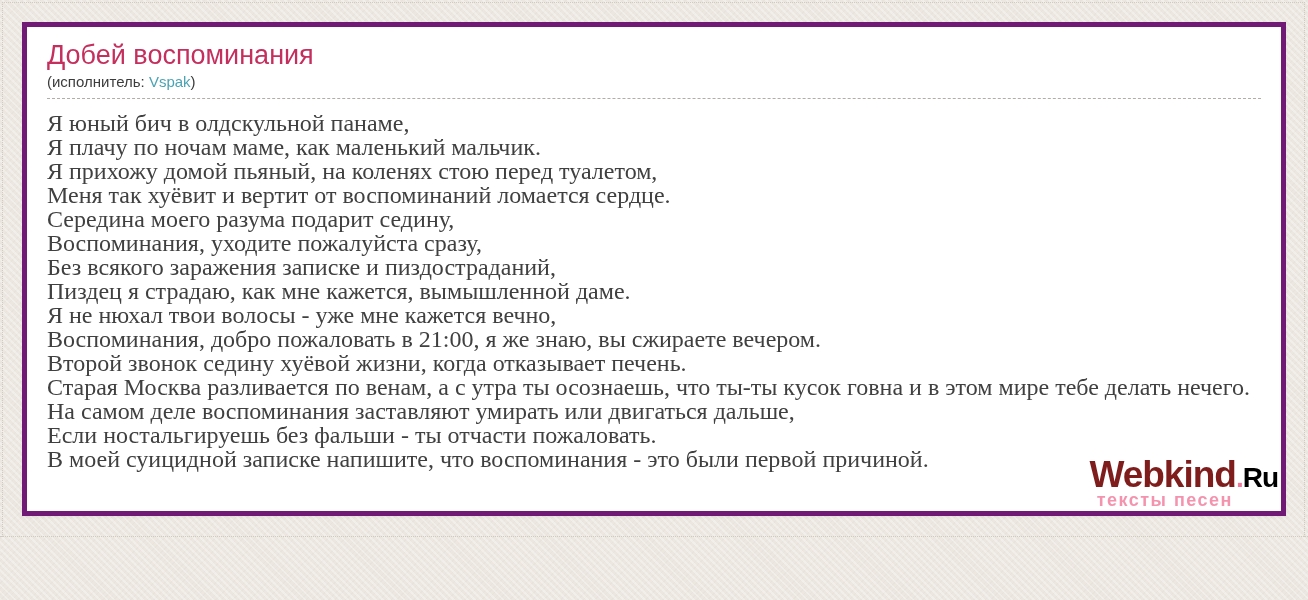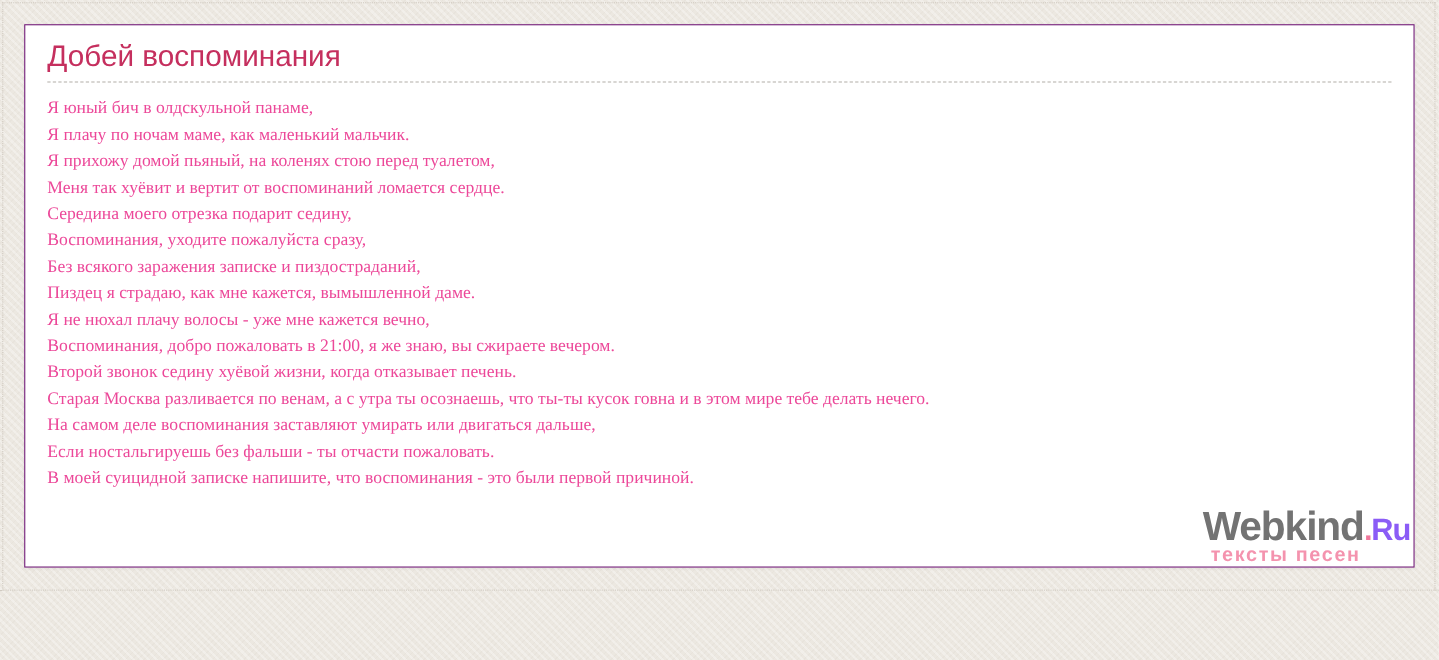--- a/index.html
+++ b/index.html
@@ -18,21 +18,21 @@
   .frame-top    { position: absolute; left: 2px; right: 3px; top: 2px; border-top: 1px dotted #d0cac1; }
   .frame-left   { position: absolute; left: 2px; top: 2px; height: 535px; border-left: 1px dotted #d0cac1; }
   .frame-right  { position: absolute; right: 3px; top: 2px; height: 535px; border-right: 1px dotted #d0cac1; }
   .frame-bottom { position: absolute; left: 0; right: 0; top: 536px; border-top: 1px dotted #d0cac1; }
 
   .card {
     position: absolute;
     left: 22px; top: 22px;
     width: 1264px; height: 494px;
     background: #ffffff;
-    border: 1px solid #701a75;
+    border: 5px solid #701a75;
     box-shadow: 0 1px 3px rgba(0,0,0,0.05);
     overflow: hidden;
   }
   .card-inner { padding: 13px 20px 0 20px; }
 
   .page-title {
     font-size: 27px;
     font-weight: 400;
     color: #c52f5e;
     line-height: 1.15;
@@ -49,38 +49,38 @@
     cursor: pointer;
   }
   .separator {
     margin-top: 7px;
     border-top: 1px dashed #b2aea7;
     height: 0;
   }
   .lyrics {
     margin-top: 12px;
     font-family: "Liberation Serif", "DejaVu Serif", serif;
-    font-size: 16px;
+    font-size: 24px;
     line-height: 24px;
-    color: #ec4899;
+    color: #404040;
     white-space: nowrap;
   }
 
   .logo {
     position: absolute;
     right: 3px; bottom: 2px;
     text-align: right;
     line-height: 1;
     text-decoration: none;
     cursor: pointer;
   }
   .logo-main { font-weight: bold; letter-spacing: -1px; white-space: nowrap; }
-  .logo-brand { font-size: 37px; color: #737373; }
+  .logo-brand { font-size: 37px; color: #7f1d1d; }
   .logo-dot   { font-size: 28px; color: #f0789c; }
-  .logo-tld   { font-size: 28px; color: #8b5cf6; }
+  .logo-tld   { font-size: 28px; color: #000000; }
   .logo-tagline {
     margin-top: -2px;
     padding-right: 45px;
     font-size: 18px;
     font-weight: bold;
     letter-spacing: 1.5px;
     color: #f493ae;
   }
 </style>
 </head>
@@ -89,33 +89,36 @@
 <div class="frame-top"></div>
 <div class="frame-left"></div>
 <div class="frame-right"></div>
 <div class="frame-bottom"></div>
 
 <div class="card">
   <div class="card-inner">
 
     <h1 class="page-title">Добей воспоминания</h1>
 
+    <div class="artist-line">
+      <span>(исполнитель: </span><a class="artist-link">Vspak</a><span>)</span>
+    </div>
 
     <div class="separator"></div>
 
     <div class="lyrics">
       <div>Я юный бич в олдскульной панаме,</div>
       <div>Я плачу по ночам маме, как маленький мальчик.</div>
       <div>Я прихожу домой пьяный, на коленях стою перед туалетом,</div>
       <div>Меня так хуёвит и вертит от воспоминаний ломается сердце.</div>
-      <div>Середина моего отрезка подарит седину,</div>
+      <div>Середина моего разума подарит седину,</div>
       <div>Воспоминания, уходите пожалуйста сразу,</div>
       <div>Без всякого заражения записке и пиздостраданий,</div>
       <div>Пиздец я страдаю, как мне кажется, вымышленной даме.</div>
-      <div>Я не нюхал плачу волосы - уже мне кажется вечно,</div>
+      <div>Я не нюхал твои волосы - уже мне кажется вечно,</div>
       <div>Воспоминания, добро пожаловать в 21:00, я же знаю, вы сжираете вечером.</div>
       <div>Второй звонок седину хуёвой жизни, когда отказывает печень.</div>
       <div>Старая Москва разливается по венам, а с утра ты осознаешь, что ты-ты кусок говна и в этом мире тебе делать нечего.</div>
       <div>На самом деле воспоминания заставляют умирать или двигаться дальше,</div>
       <div>Если ностальгируешь без фальши - ты отчасти пожаловать.</div>
       <div>В моей суицидной записке напишите, что воспоминания - это были первой причиной.</div>
     </div>
 
   </div>
 

